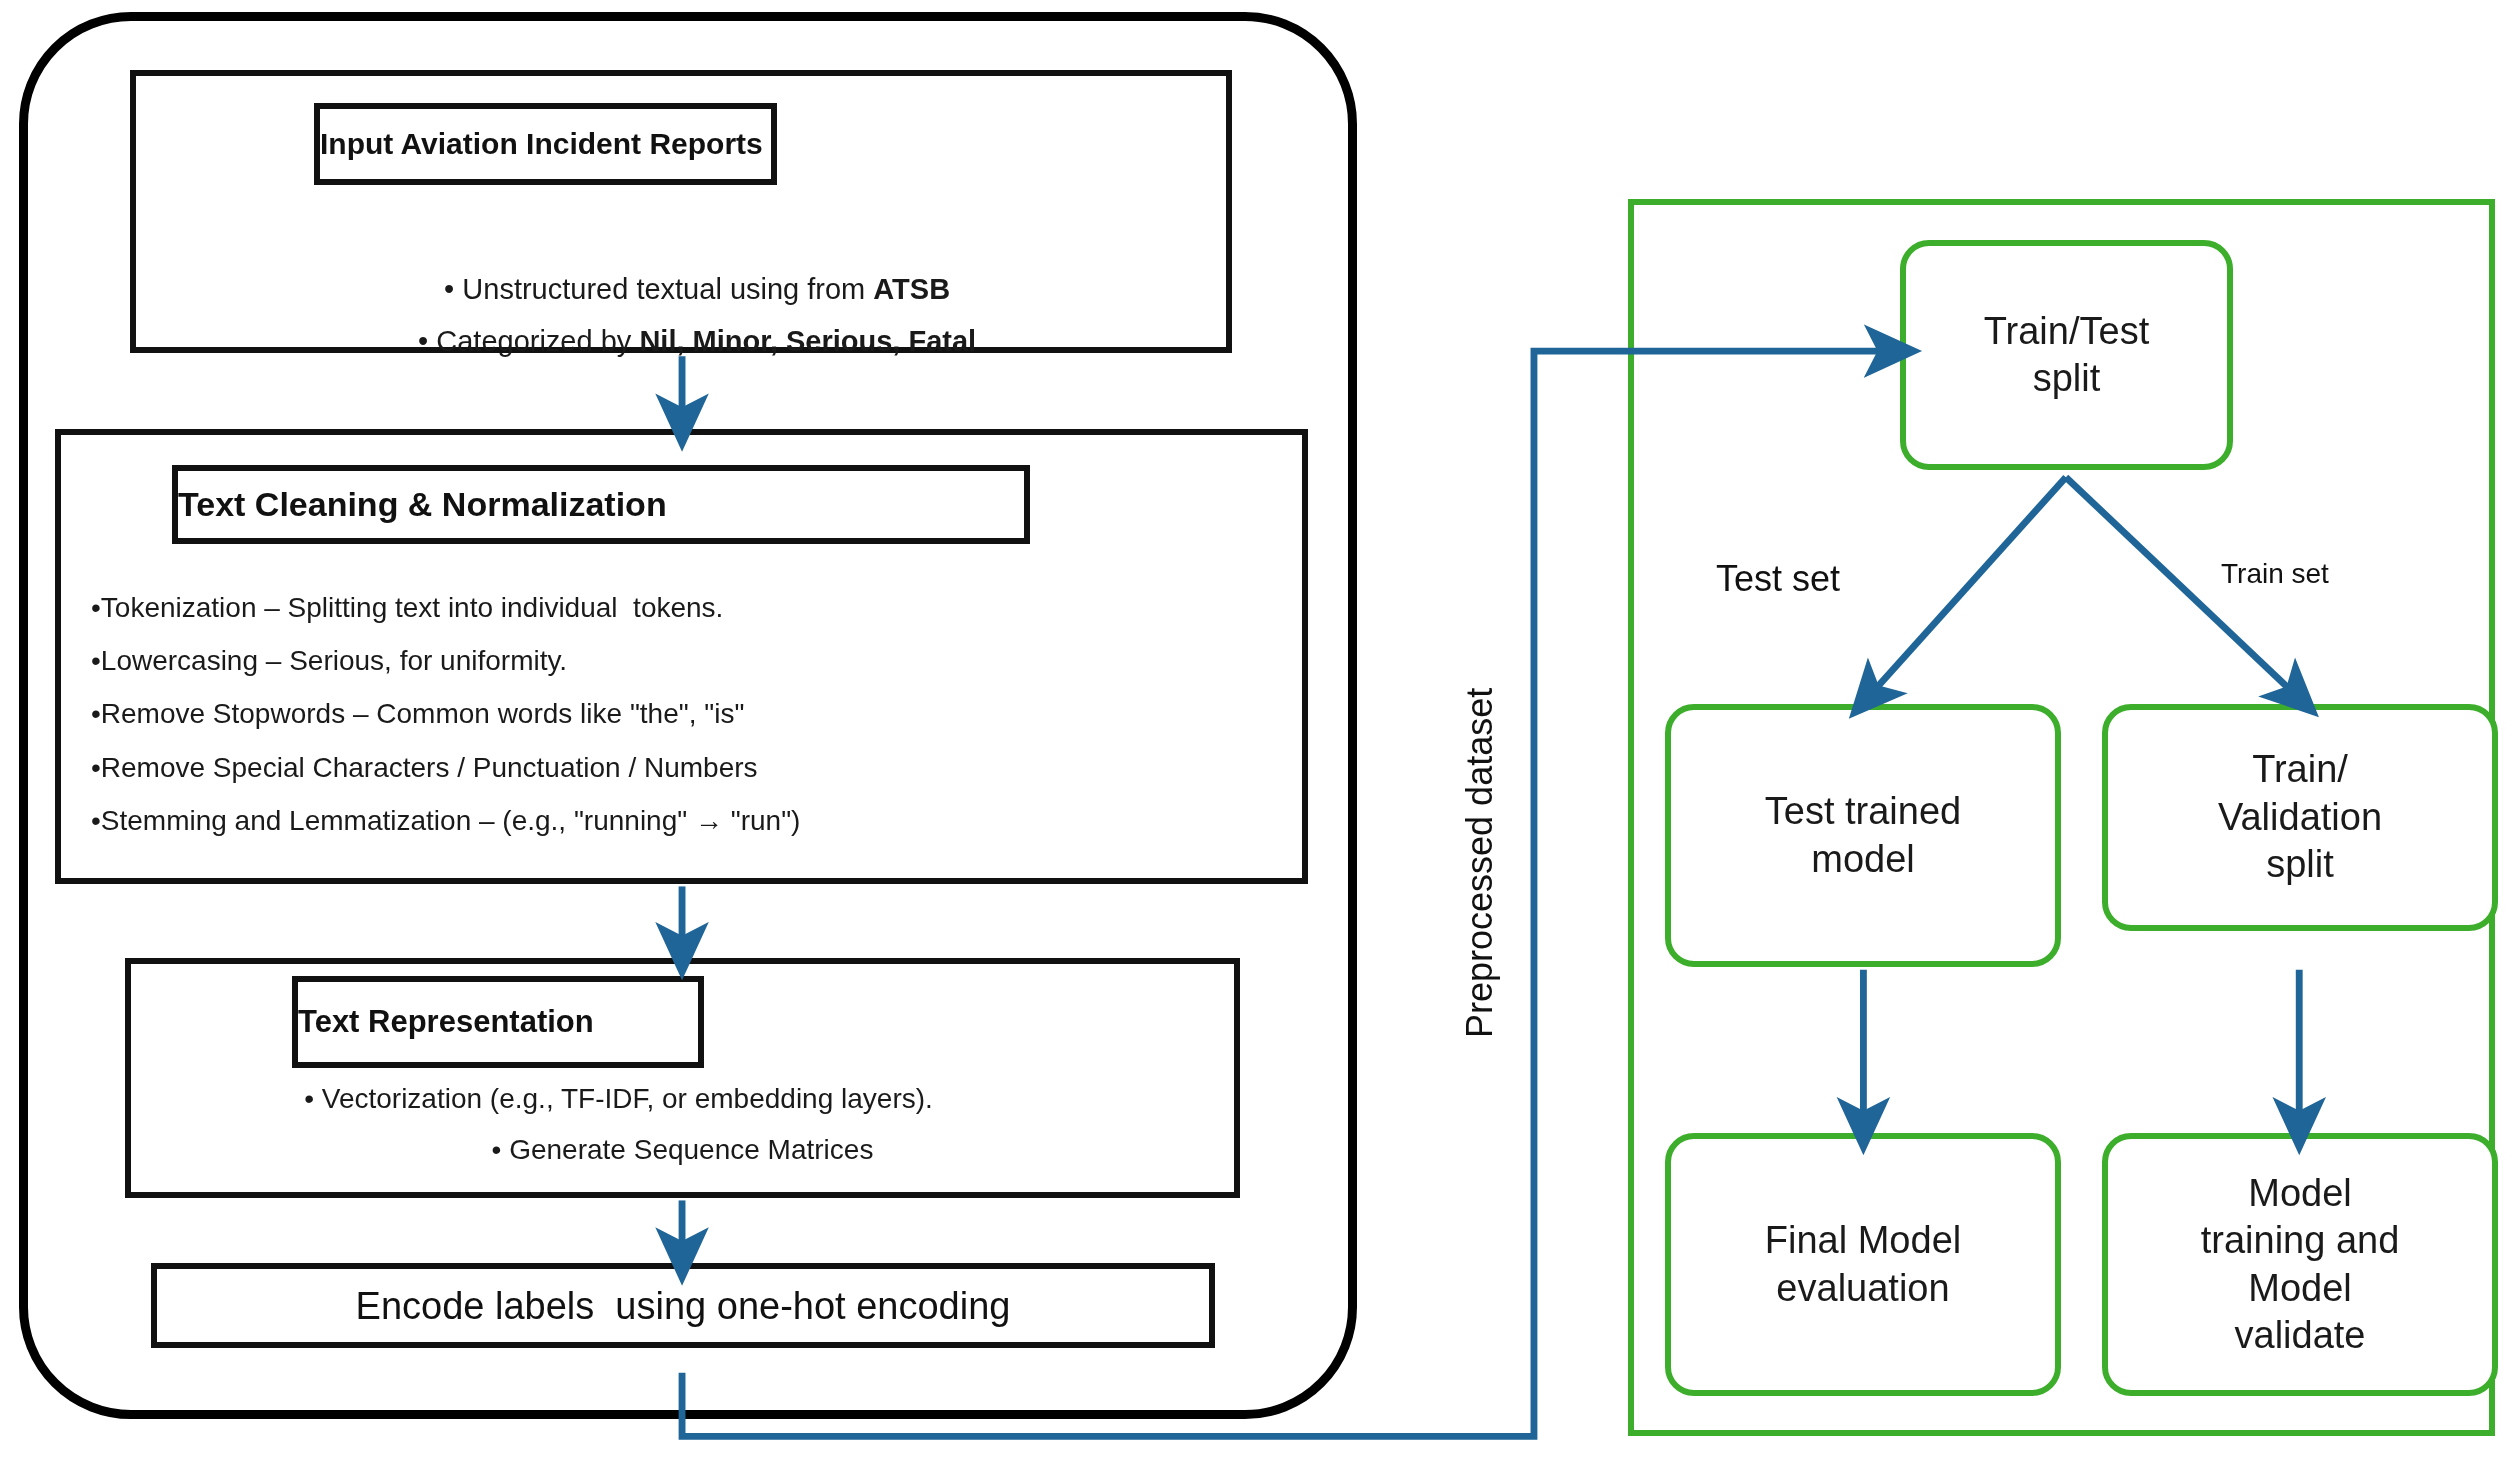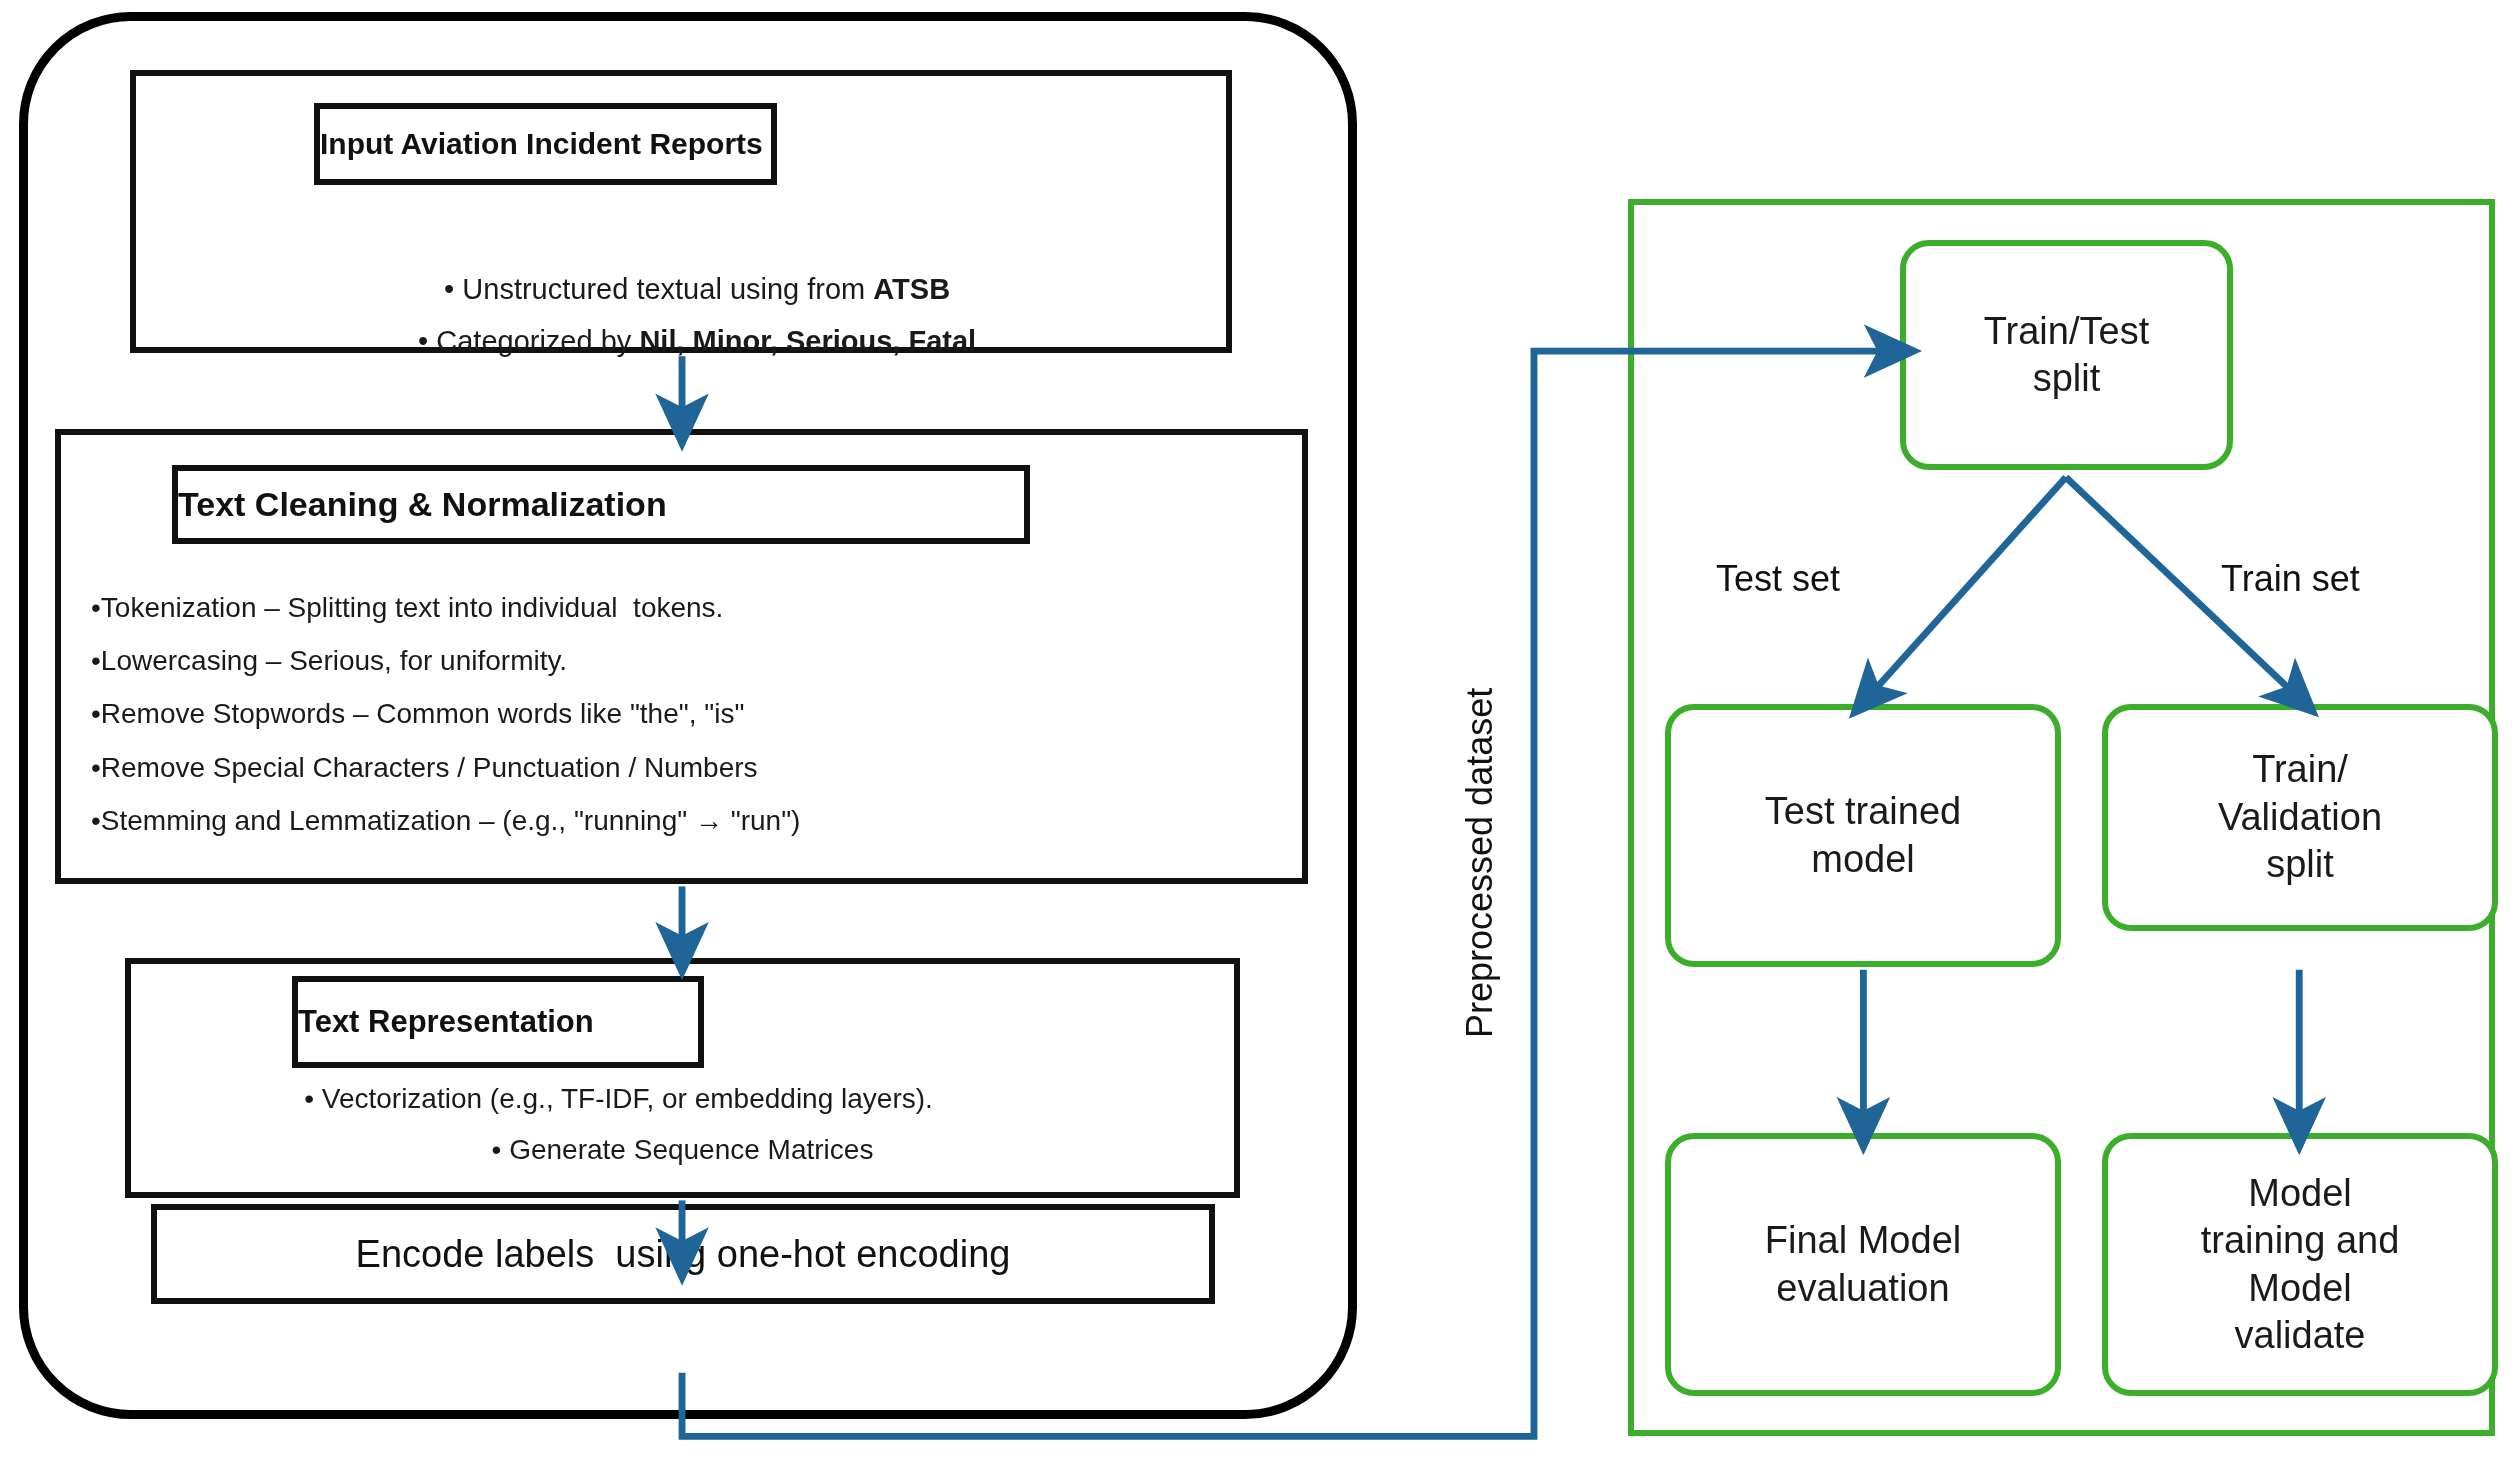--- a/index.html
+++ b/index.html
@@ -154,21 +154,21 @@
   <div class="bullet-left" style="left:91px; top:752px; font-size:28px;">•Remove Special Characters / Punctuation / Numbers</div>
   <div class="bullet-left" style="left:91px; top:805px; font-size:28px;">•Stemming and Lemmatization – (e.g., "running" → "run")</div>
 
   <div class="sq-box" style="left:125px; top:958px; width:1115px; height:240px;"></div>
   <div class="title-box" style="left:292px; top:976px; width:412px; height:92px; font-size:31px;">
     <span>Text Representation</span>
   </div>
   <div class="bullet-line" style="left:125px; width:987px; top:1083px; font-size:28px;">• Vectorization (e.g., TF-IDF, or embedding layers).</div>
   <div class="bullet-line" style="left:125px; width:1115px; top:1134px; font-size:28px;">• Generate Sequence Matrices</div>
 
-  <div class="sq-box" style="left:151px; top:1204px; width:1064px; height:100px;">
+  <div class="sq-box" style="left:151px; top:1263px; width:1064px; height:85px;">
     <div class="plain-box-text" style="font-size:38px;">Encode labels  using one-hot encoding</div>
   </div>
 
   <div class="green-panel"></div>
 
   <div class="green-box" style="left:1900px; top:240px; width:333px; height:230px; font-size:38px;">Train/Test
 split</div>
 
   <div class="green-box" style="left:1665px; top:704px; width:396px; height:263px; font-size:38px;">Test trained
 model</div>
@@ -179,21 +179,21 @@
 
   <div class="green-box" style="left:1665px; top:1133px; width:396px; height:263px; font-size:38px;">Final Model
 evaluation</div>
 
   <div class="green-box" style="left:2102px; top:1133px; width:396px; height:263px; font-size:38px;">Model
 training and
 Model
 validate</div>
 
   <div class="edge-label" style="left:1716px; top:558px; font-size:36px;">Test set</div>
-  <div class="edge-label" style="left:2221px; top:558px; font-size:36px;">Train set</div>
+  <div class="edge-label" style="left:2221px; top:558px; font-size:28px;">Train set</div>
 
   <div class="vert-label" style="left:1459px; top:1038px; font-size:36px;">Preprocessed dataset</div>
 
   <svg class="arrow-svg" viewBox="0 0 2928 1699" xmlns="http://www.w3.org/2000/svg">
     <defs>
       <marker id="ah" markerWidth="9" markerHeight="9" refX="4.2" refY="4.5" orient="auto" markerUnits="strokeWidth">
         <path d="M0,0.6 L8.5,4.5 L0,8.4 L2,4.5 z" fill="#1F6598"></path>
       </marker>
     </defs>
 

